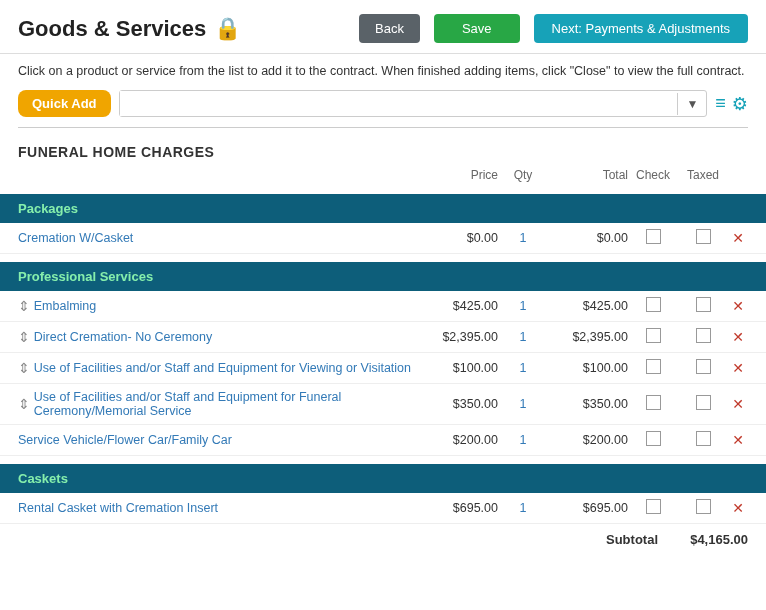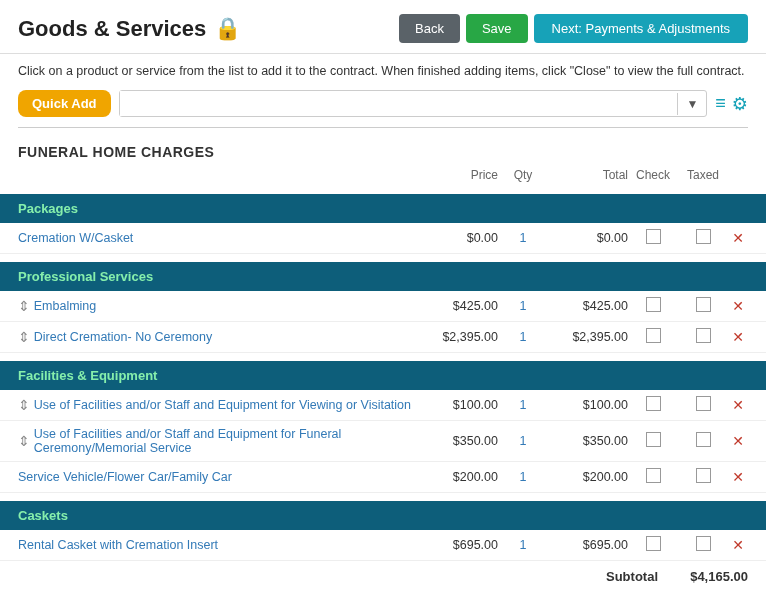--- a/index.html
+++ b/index.html
@@ -1,22 +1,22 @@
 <!DOCTYPE html>
 <html><head>
   <meta charset="utf-8">
   <style>
     * { box-sizing: border-box; margin: 0; padding: 0; }
     body { font-family: Arial, sans-serif; font-size: 13px; background: #fff; color: #333; width: 766px; min-height: 610px; }
 
     .header { display: flex; align-items: center; justify-content: space-between; padding: 14px 18px 10px 18px; border-bottom: 1px solid #ddd; }
     .header-title { font-size: 22px; font-weight: bold; color: #222; display: flex; align-items: center; gap: 8px; }
-    .header-buttons { display: flex; gap: 6px; }
+    .header-buttons { display: flex; gap: 14px; }
     .btn-back { background: #5a6268; color: #fff; border: none; padding: 7px 16px; border-radius: 4px; cursor: pointer; font-size: 13px; }
-    .btn-save { background: #28a745; color: #fff; border: none; padding: 7px 16px; border-radius: 4px; cursor: pointer; font-size: 13px; }
+    .btn-save { background: #28a745; color: #fff; border: none; padding: 7px 28px; border-radius: 4px; cursor: pointer; font-size: 13px; }
     .btn-next { background: #17a2b8; color: #fff; border: none; padding: 7px 18px; border-radius: 4px; cursor: pointer; font-size: 13px; }
 
     .info-bar { padding: 10px 18px 8px 18px; font-size: 12.5px; color: #333; }
 
     .toolbar { display: flex; align-items: center; gap: 8px; padding: 4px 18px 10px 18px; }
     .btn-quick-add { background: #f0a500; color: #fff; border: none; padding: 6px 14px; border-radius: 8px; cursor: pointer; font-size: 13px; font-weight: bold; }
     .search-dropdown { display: flex; align-items: center; flex: 1; border: 1px solid #ccc; border-radius: 3px; background: #fff; }
     .search-input { border: none; outline: none; flex: 1; padding: 5px 8px; font-size: 13px; }
     .dropdown-arrow { padding: 4px 8px; border-left: 1px solid #ccc; cursor: pointer; color: #555; font-size: 12px; }
     .toolbar-icons { display: flex; align-items: center; gap: 6px; color: #17a2b8; font-size: 18px; }
@@ -127,21 +127,20 @@
         <span class="sort-icon">⇕</span>
         <span>Direct Cremation- No Ceremony</span>
       </div>
       <div class="item-price">$2,395.00</div>
       <div class="item-qty">1</div>
       <div class="item-total">$2,395.00</div>
       <div class="item-check"><span class="checkbox"></span></div>
       <div class="item-taxed"><span class="checkbox"></span></div>
       <div class="item-del" style="color: rgb(192, 57, 43);">✕</div>
     </div>
-    <div class="category-header">Facilities &amp; Equipment</div>
     <div class="item-row">
       <div class="item-name">
         <span class="sort-icon">⇕</span>
         <span>Use of Facilities and/or Staff and Equipment for Viewing or Visitation</span>
       </div>
       <div class="item-price">$100.00</div>
       <div class="item-qty">1</div>
       <div class="item-total">$100.00</div>
       <div class="item-check"><span class="checkbox"></span></div>
       <div class="item-taxed"><span class="checkbox"></span></div>

